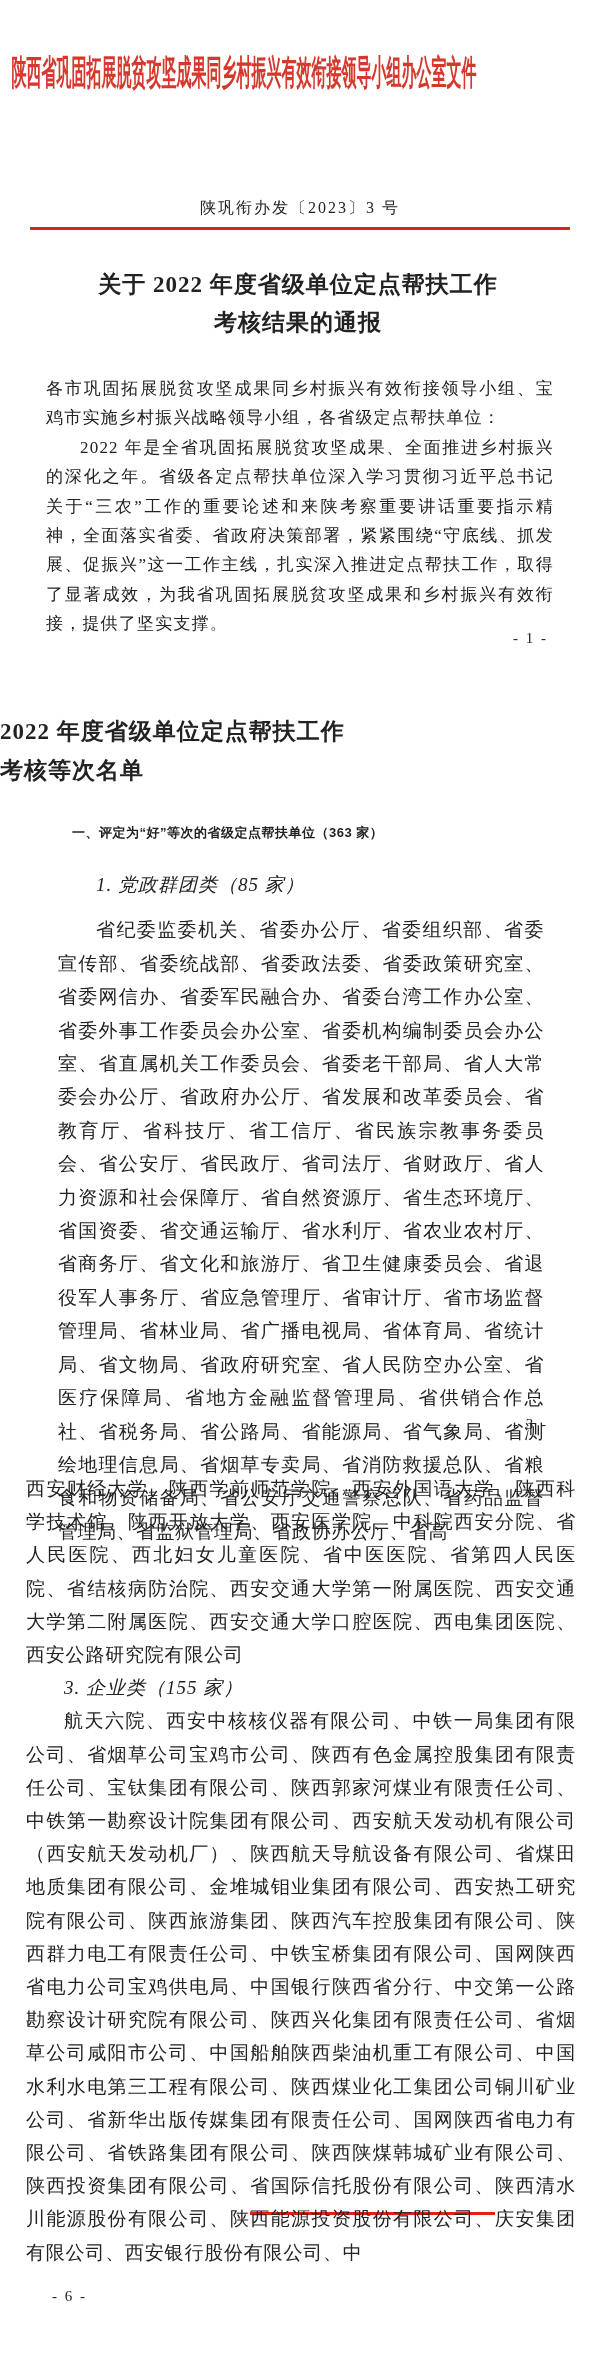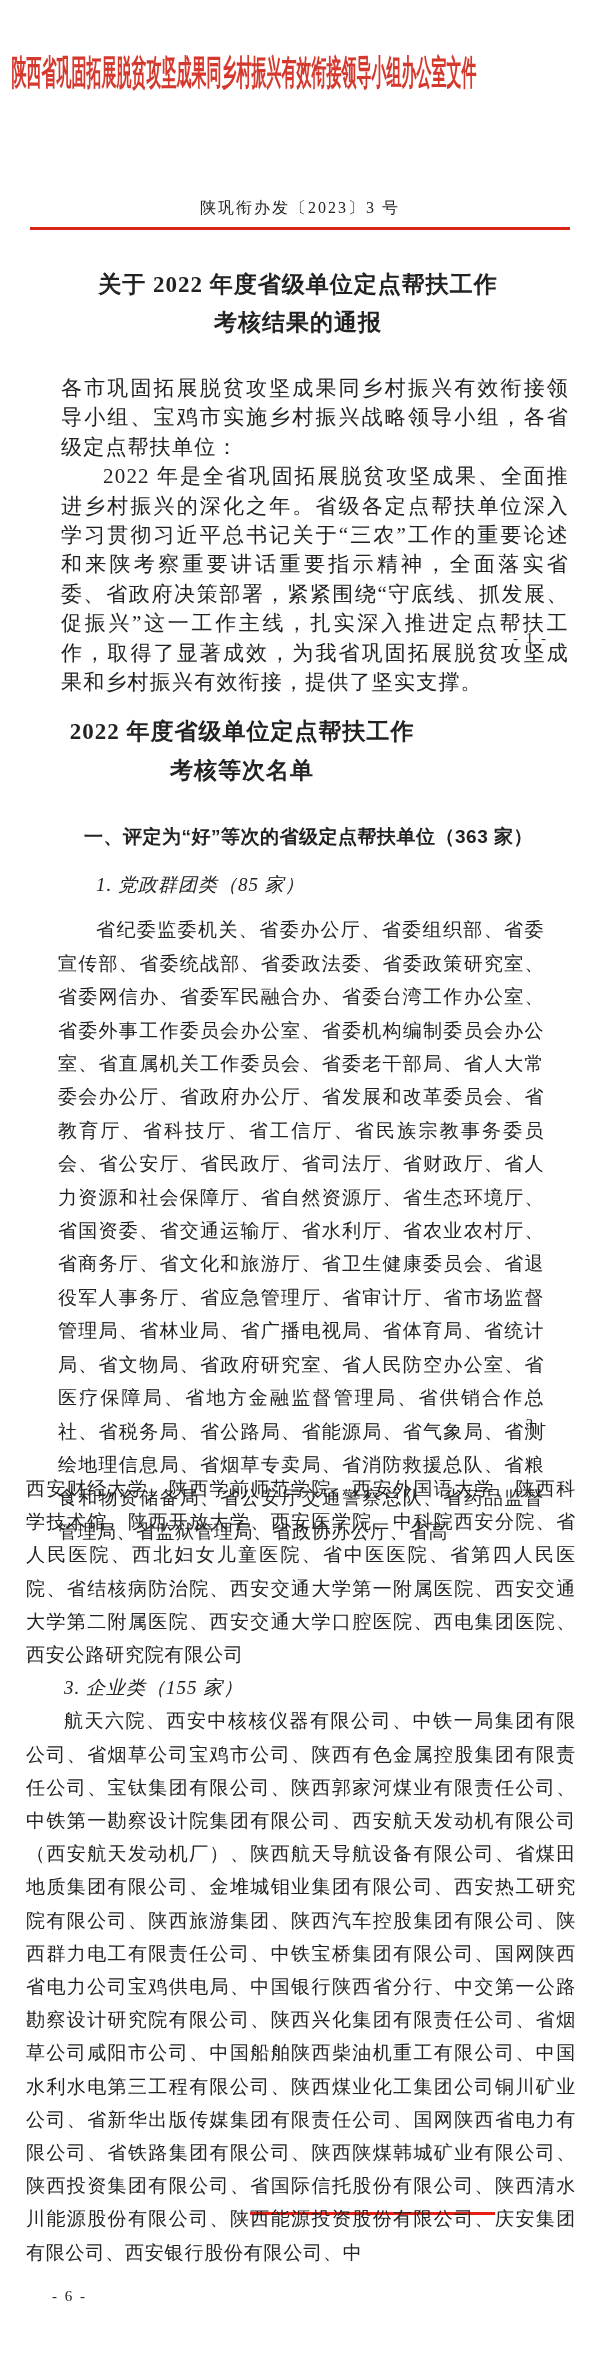--- a/index.html
+++ b/index.html
@@ -52,49 +52,48 @@
   .notice-title {
     top: 266px; left: 0; width: 596px;
     text-align: center;
     font-weight: bold;
     font-size: 23px;
     line-height: 38px;
     letter-spacing: 1px;
   }
 
   .notice-body {
-    top: 374px; left: 61px; width: 508px;
-    font-size: 21px;
+    top: 374px; left: 46px; width: 508px;
+    font-size: 17px;
     line-height: 29.4px;
     text-align: justify;
     letter-spacing: 1.2px;
   }
   .notice-body p { margin: 0; }
   .notice-body p.indent { text-indent: 2em; }
 
   .page-num-1 {
     top: 630px; right: 52px;
     font-size: 15px;
     letter-spacing: 2px;
   }
 
   .list-title {
     top: 712px; left: 0; width: 484px;
-    text-align: center;
     font-weight: bold;
     font-size: 23px;
     line-height: 39px;
     letter-spacing: 1px;
   }
 
   .grade-heading {
     top: 824px; left: 46px; width: 508px;
     font-family: "Liberation Sans", "DejaVu Sans", sans-serif;
     font-weight: bold;
-    font-size: 19px;
+    font-size: 13px;
     text-indent: 2em;
     letter-spacing: 0.5px;
   }
 
   .category1-block {
     top: 856px; left: 46px; width: 510px;
     font-size: 19px;
     line-height: 33.4px;
     text-align: justify;
     letter-spacing: 0.5px;

